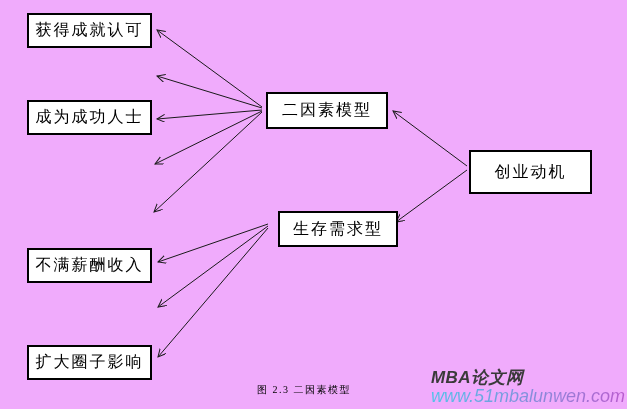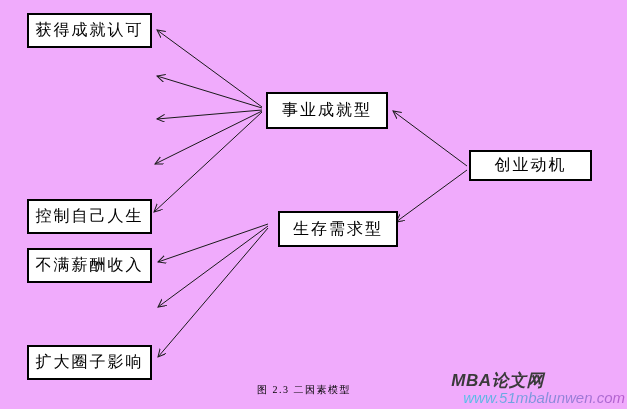--- a/index.html
+++ b/index.html
@@ -28,21 +28,21 @@
     justify-content: center;
     font-size: 16px;
     letter-spacing: 2px;
     color: #000000;
     z-index: 2;
     white-space: nowrap;
   }
   .left-box  { left: 27px;  width: 125px; height: 35px; }
   .mid-box-1 { left: 266px; top: 92px;  width: 122px; height: 37px; }
   .mid-box-2 { left: 278px; top: 211px; width: 120px; height: 36px; }
-  .right-box { left: 469px; top: 150px; width: 123px; height: 31px; }
+  .right-box { left: 469px; top: 150px; width: 123px; height: 44px; }
   #caption {
     position: absolute;
     left: 257px;
     top: 383px;
     font-size: 10px;
     letter-spacing: 1.5px;
     color: #000000;
     white-space: nowrap;
     z-index: 2;
   }
@@ -54,25 +54,24 @@
     font-family: "Liberation Sans", sans-serif;
     font-style: italic;
     line-height: 1.05;
   }
   #watermark .site-name {
     font-size: 17px;
     font-weight: bold;
     letter-spacing: 0.5px;
   }
   #watermark .site-url {
-    font-size: 15px;
+    font-size: 18px;
     -webkit-background-clip: text;
     background-clip: text;
     color: transparent;
-    margin-left: 12px;
   }
 </style>
 </head>
 <body>
 
 <div id="canvas">
 
   <svg id="arrow-layer" viewBox="0 0 627 409" xmlns="http://www.w3.org/2000/svg">
     <defs>
       <marker id="arrowhead" markerWidth="12" markerHeight="12" refX="8" refY="4" orient="auto" markerUnits="userSpaceOnUse">
@@ -88,25 +87,25 @@
 
     <line x1="268" y1="224" x2="158" y2="262" marker-end="url(#arrowhead)"></line>
     <line x1="268" y1="226" x2="158" y2="307" marker-end="url(#arrowhead)"></line>
     <line x1="268" y1="228" x2="158" y2="357" marker-end="url(#arrowhead)"></line>
 
     <line x1="467" y1="166" x2="393" y2="111" marker-end="url(#arrowhead)"></line>
     <line x1="467" y1="170" x2="396" y2="222" marker-end="url(#arrowhead)"></line>
   </svg>
 
   <div class="box left-box" style="top:13px">获得成就认可</div>
-  <div class="box left-box" style="top:199px">控制自己人生</div>
+  <div class="box left-box" style="top:100px">成为成功人士</div>
   <div class="box left-box" style="top:248px">不满薪酬收入</div>
   <div class="box left-box" style="top:345px">扩大圈子影响</div>
 
-  <div class="box mid-box-1">事业成就型</div>
+  <div class="box mid-box-1">二因素模型</div>
   <div class="box mid-box-2">生存需求型</div>
 
   <div class="box right-box">创业动机</div>
 
   <div id="caption">图 2.3 二因素模型</div>
 
   <div id="watermark">
     <div class="site-name" style="color: rgb(58, 58, 58);">MBA论文网</div>
     <div class="site-url" style="background-image: linear-gradient(90deg, rgb(79, 195, 232), rgb(185, 92, 206));">www.51mbalunwen.com</div>
   </div>

